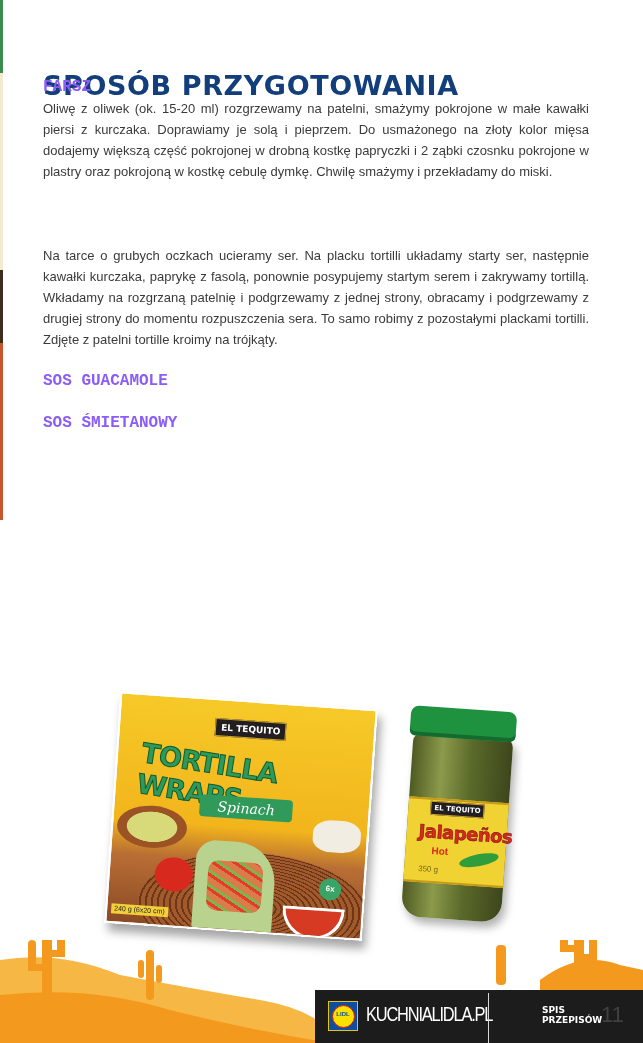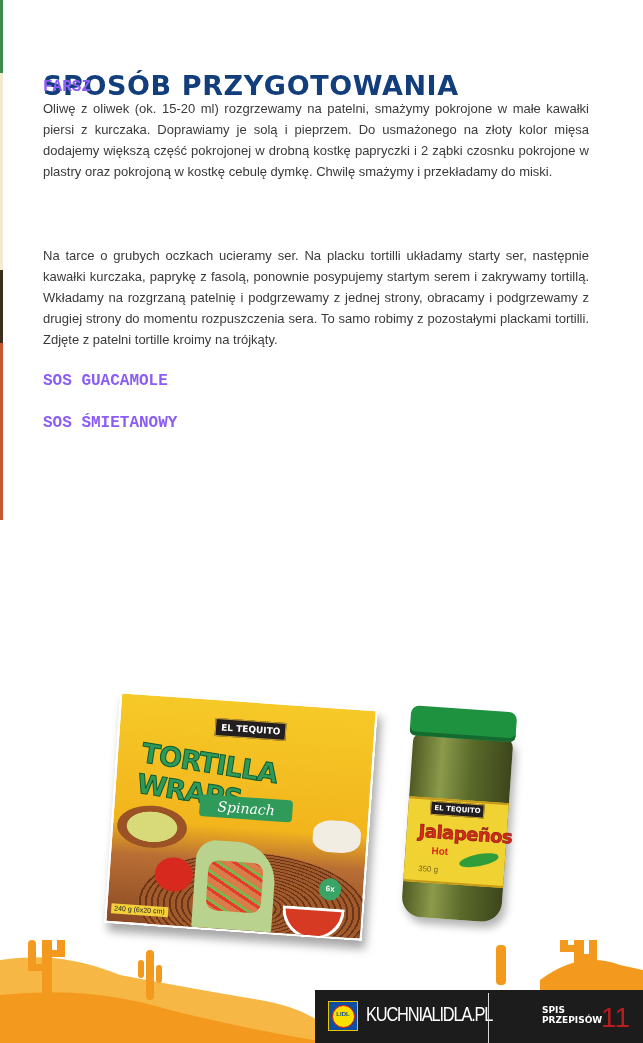--- a/index.html
+++ b/index.html
@@ -68,21 +68,21 @@
   .lidl-logo { position: absolute; left: 328px; top: 1001px; width: 30px; height: 30px; background: #0d4ea2;
     border: 1px solid #e6c800; }
   .lidl-logo .circle { position: absolute; left: 3px; top: 3px; width: 23px; height: 23px; border-radius: 50%;
     background: #f9e000; border: 1px solid #d11; }
   .lidl-logo .txt { position: absolute; left: 0; width: 28px; top: 9px; text-align: center; font-size: 6px; font-weight: bold; color: #0d4ea2; }
   .site-link { position: absolute; left: 366px; top: 1002px; font-size: 21px; color: #ffffff; letter-spacing: -1.5px;
     transform: scaleX(0.78); transform-origin: left center; font-family: "Liberation Sans", sans-serif; }
   .footer-divider { position: absolute; left: 488px; top: 993px; width: 1px; height: 50px; background: #d8d8d8; }
   .toc-link { position: absolute; left: 502px; top: 1005px; font-size: 9px; font-weight: bold; color: #ffffff; line-height: 10px;
     font-family: "DejaVu Sans", sans-serif; margin-left: 40px; }
-  .page-num { position: absolute; left: 601px; top: 1002px; font-size: 28px; color: #b91c1c; font-family: "Liberation Sans", sans-serif; }
+  .page-num { position: absolute; left: 601px; top: 1002px; font-size: 22px; color: #404040; font-family: "Liberation Sans", sans-serif; }
 </style>
 </head>
 <body>
 
 <div class="left-stripe"></div>
 
 <h1 class="page-title">SPOSÓB PRZYGOTOWANIA</h1>
 
 <div class="content">
   <div class="section-heading">FARSZ</div>

